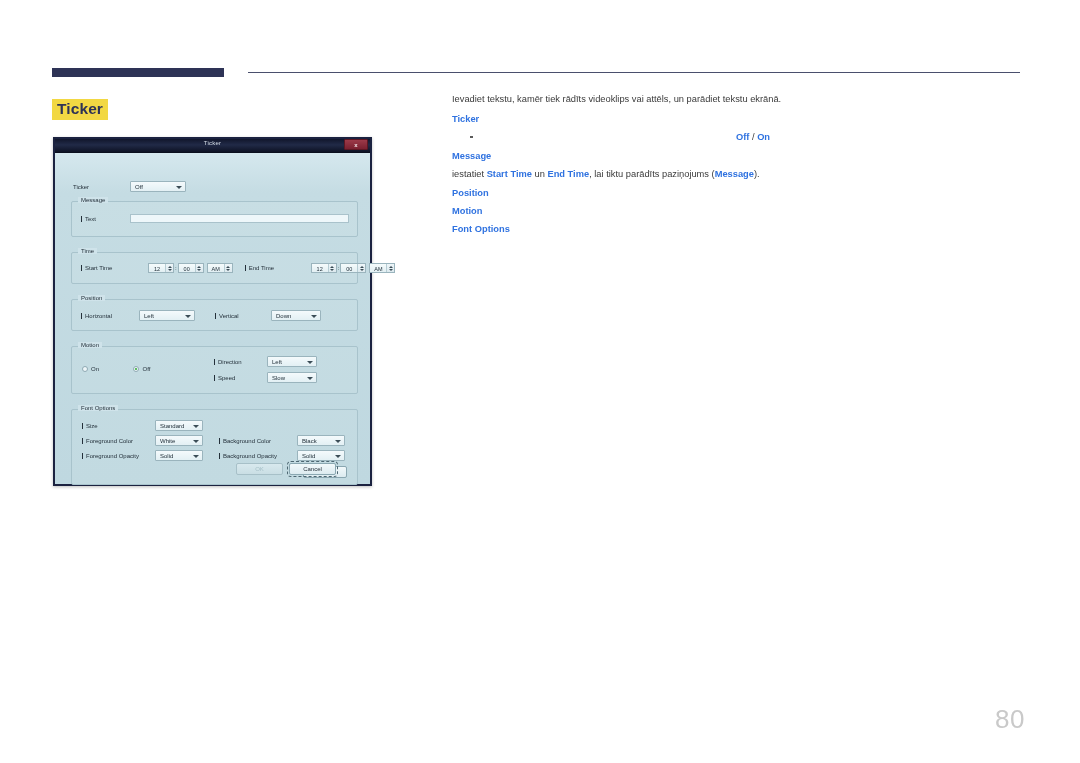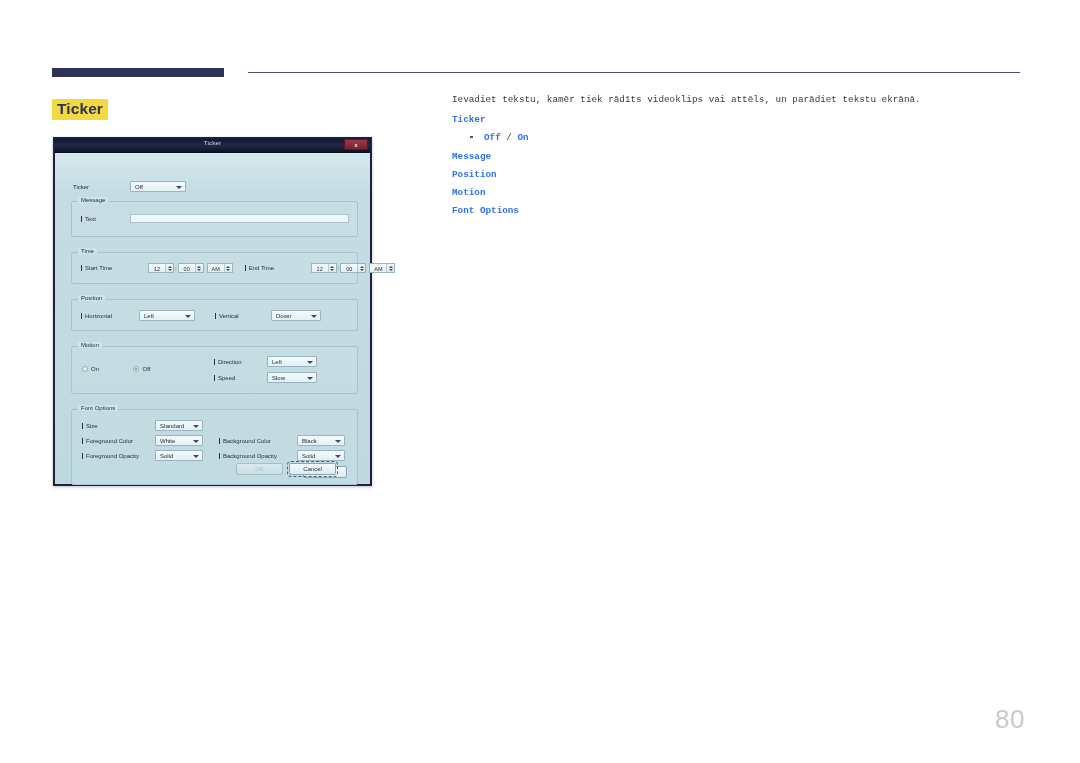--- a/index.html
+++ b/index.html
@@ -289,21 +289,20 @@
     outline: 1px dashed #4c6671;
     outline-offset: 1px;
   }
 
   
   .doc {
     position: absolute;
     left: 452px;
     top: 93px;
     width: 570px;
-    font-family: Liberation Mono, monospace;
   }
   .doc p {
     margin: 0 0 6.5px 0;
     font-size: 9.3px;
     line-height: 13px;
     color: #3a3a3a;
   }
   .doc p.head {
     color: #2f72e0;
     font-weight: bold;
@@ -316,20 +315,21 @@
     padding-left: 18px;
     list-style: none;
   }
   .doc li {
     font-size: 9.3px;
     line-height: 13px;
     position: relative;
     color: #2f72e0;
     font-weight: bold;
     padding-left: 14px;
+    text-align: center;
   }
   .doc li::before {
     content: "";
     position: absolute;
     left: 0;
     top: 5px;
     width: 2.5px;
     height: 2.5px;
     background: #5a5a5a;
   }
@@ -524,20 +524,21 @@
 
   <p>Ievadiet tekstu, kamēr tiek rādīts videoklips vai attēls, un parādiet tekstu ekrānā.</p>
 
   <p class="head">Ticker</p>
   <ul>
     <li><span>Off</span><span class="slash"> / </span><span>On</span></li>
   </ul>
 
   <p class="head">Message</p>
 
+  <p><span>iestatiet </span><b>Start Time</b><span> un </span><b>End Time</b><span>, lai tiktu parādīts paziņojums (</span><b>Message</b><span>).</span></p>
 
   <p class="head">Position</p>
 
   <p class="head">Motion</p>
 
   <p class="head">Font Options</p>
 </div>
 
 <div class="pageno">80</div>
 

